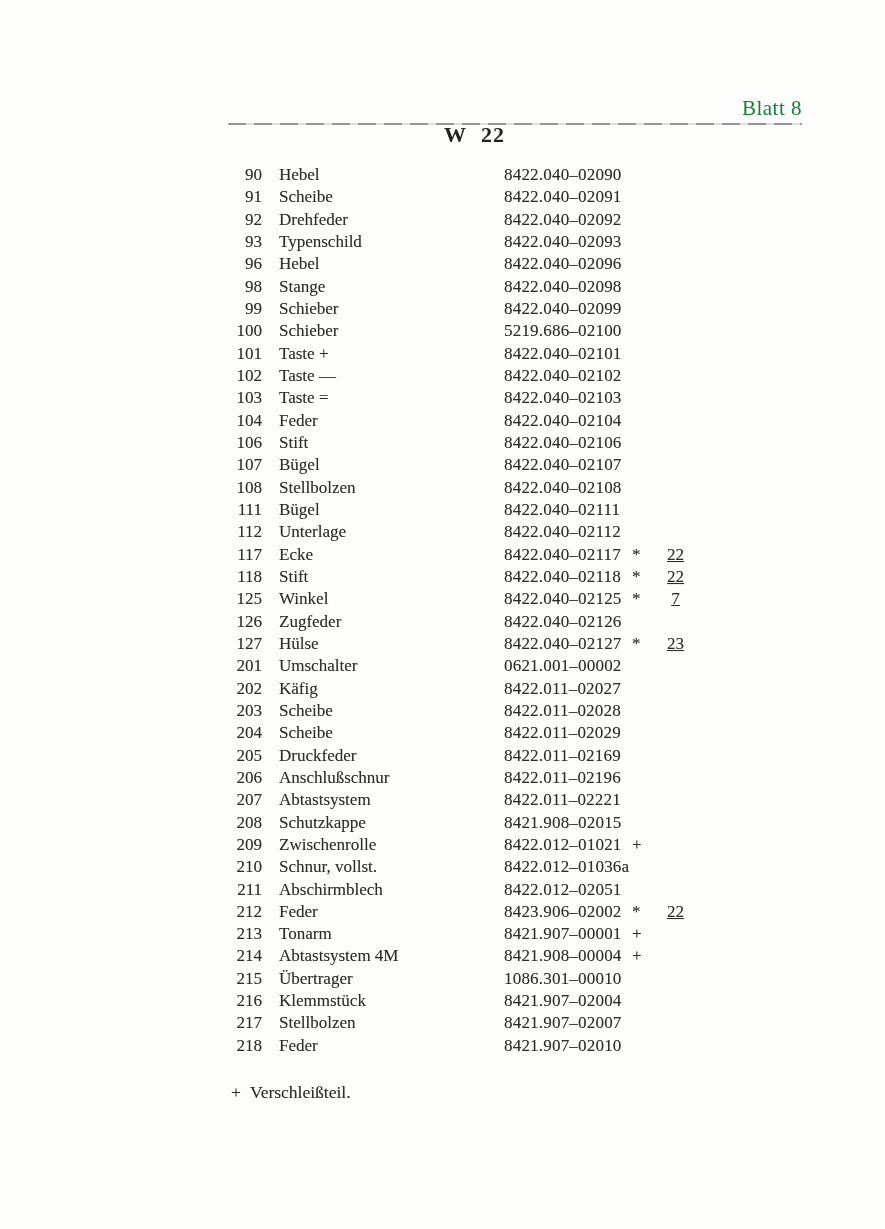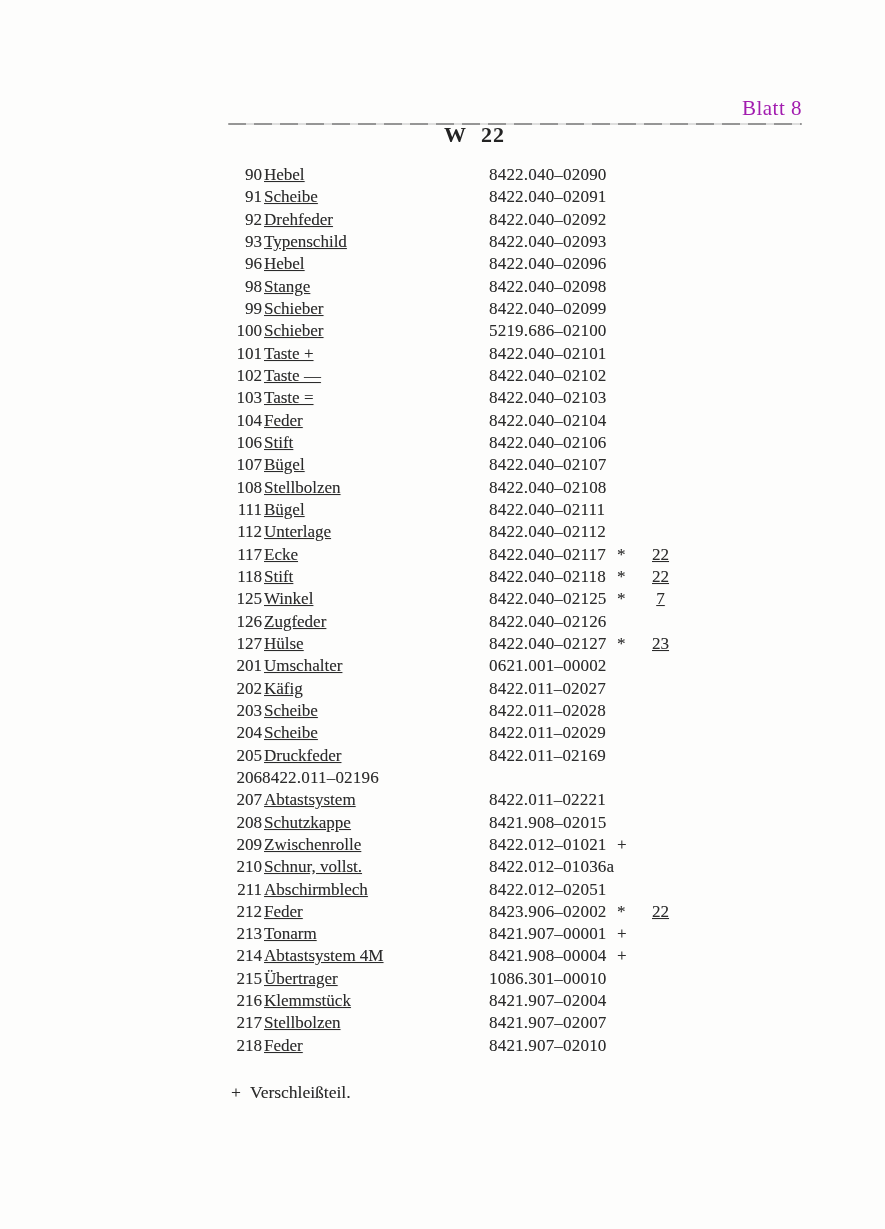--- a/index.html
+++ b/index.html
@@ -17,40 +17,40 @@
   .doc-title {
     position:absolute; top:94px; left:444px;
     font-size:22px; font-weight:700;
     letter-spacing:1px; word-spacing:8px;
     white-space:pre;
     color:#232323;
     margin-top:28px;
   }
   .sheet {
     position:absolute; top:96px; right:83px;
-    font-size:21px; color:#a21caf;
+    font-size:21px; color:#15803d;
     letter-spacing:0.5px;
   }
   .rule {
     position:absolute; top:123px; left:228px; width:574px; height:2px;
     background:repeating-linear-gradient(90deg,
       rgba(115,115,115,.75) 0 18px,
       rgba(165,165,165,.35) 18px 26px);
     border-radius:1px;
   }
 
   
   .table {
     position:absolute; left:228px; top:164px; width:477px;
     font-size:17px;
     text-shadow:0.2px 0.2px 0.2px rgba(70,70,70,.35);
   }
   .row { display:flex; line-height:22.33px; height:22.33px; }
   .c-pos  { width:34px;  text-align:right; flex:none; }
-  .c-name { width:225px; margin-left:2px; flex:none; white-space:pre;text-decoration:underline; }
+  .c-name { width:225px; margin-left:17px; flex:none; white-space:pre; }
   .c-no   { width:128px; flex:none; letter-spacing:0.2px; }
   .c-mark { width:14px;  flex:none; }
   .c-qty  { width:59px;  text-align:center; flex:none;text-decoration:underline; }
 
   
   .footnotes {
     position:absolute; left:231px; top:1081px;
     font-size:17.5px; line-height:23px;
     color:#2b2b2b;
     text-shadow:0.2px 0.2px 0.2px rgba(70,70,70,.35);
@@ -280,20 +280,21 @@
     <div class="row">
       <span class="c-pos">205</span>
       <span class="c-name">Druckfeder</span>
       <span class="c-no">8422.011–02169</span>
       <span class="c-mark"></span>
       <span class="c-qty"></span>
     </div>
 
     <div class="row">
       <span class="c-pos">206</span>
+      <span class="c-name">Anschlußschnur</span>
       <span class="c-no">8422.011–02196</span>
       <span class="c-mark"></span>
       <span class="c-qty"></span>
     </div>
 
     <div class="row">
       <span class="c-pos">207</span>
       <span class="c-name">Abtastsystem</span>
       <span class="c-no">8422.011–02221</span>
       <span class="c-mark"></span>

